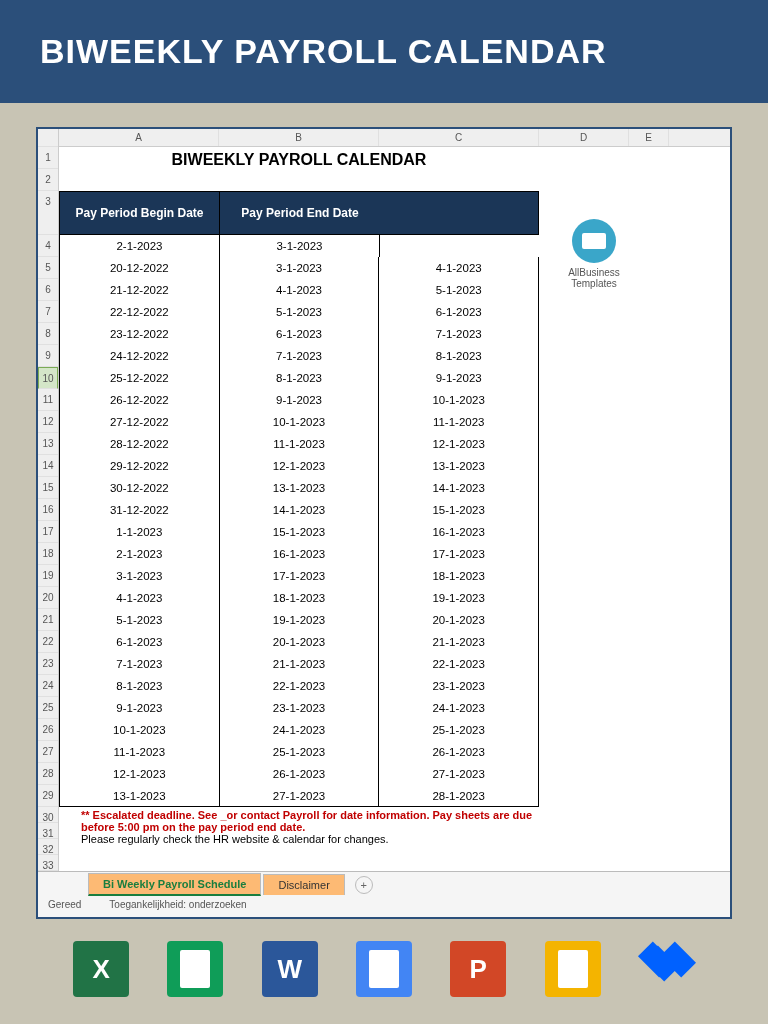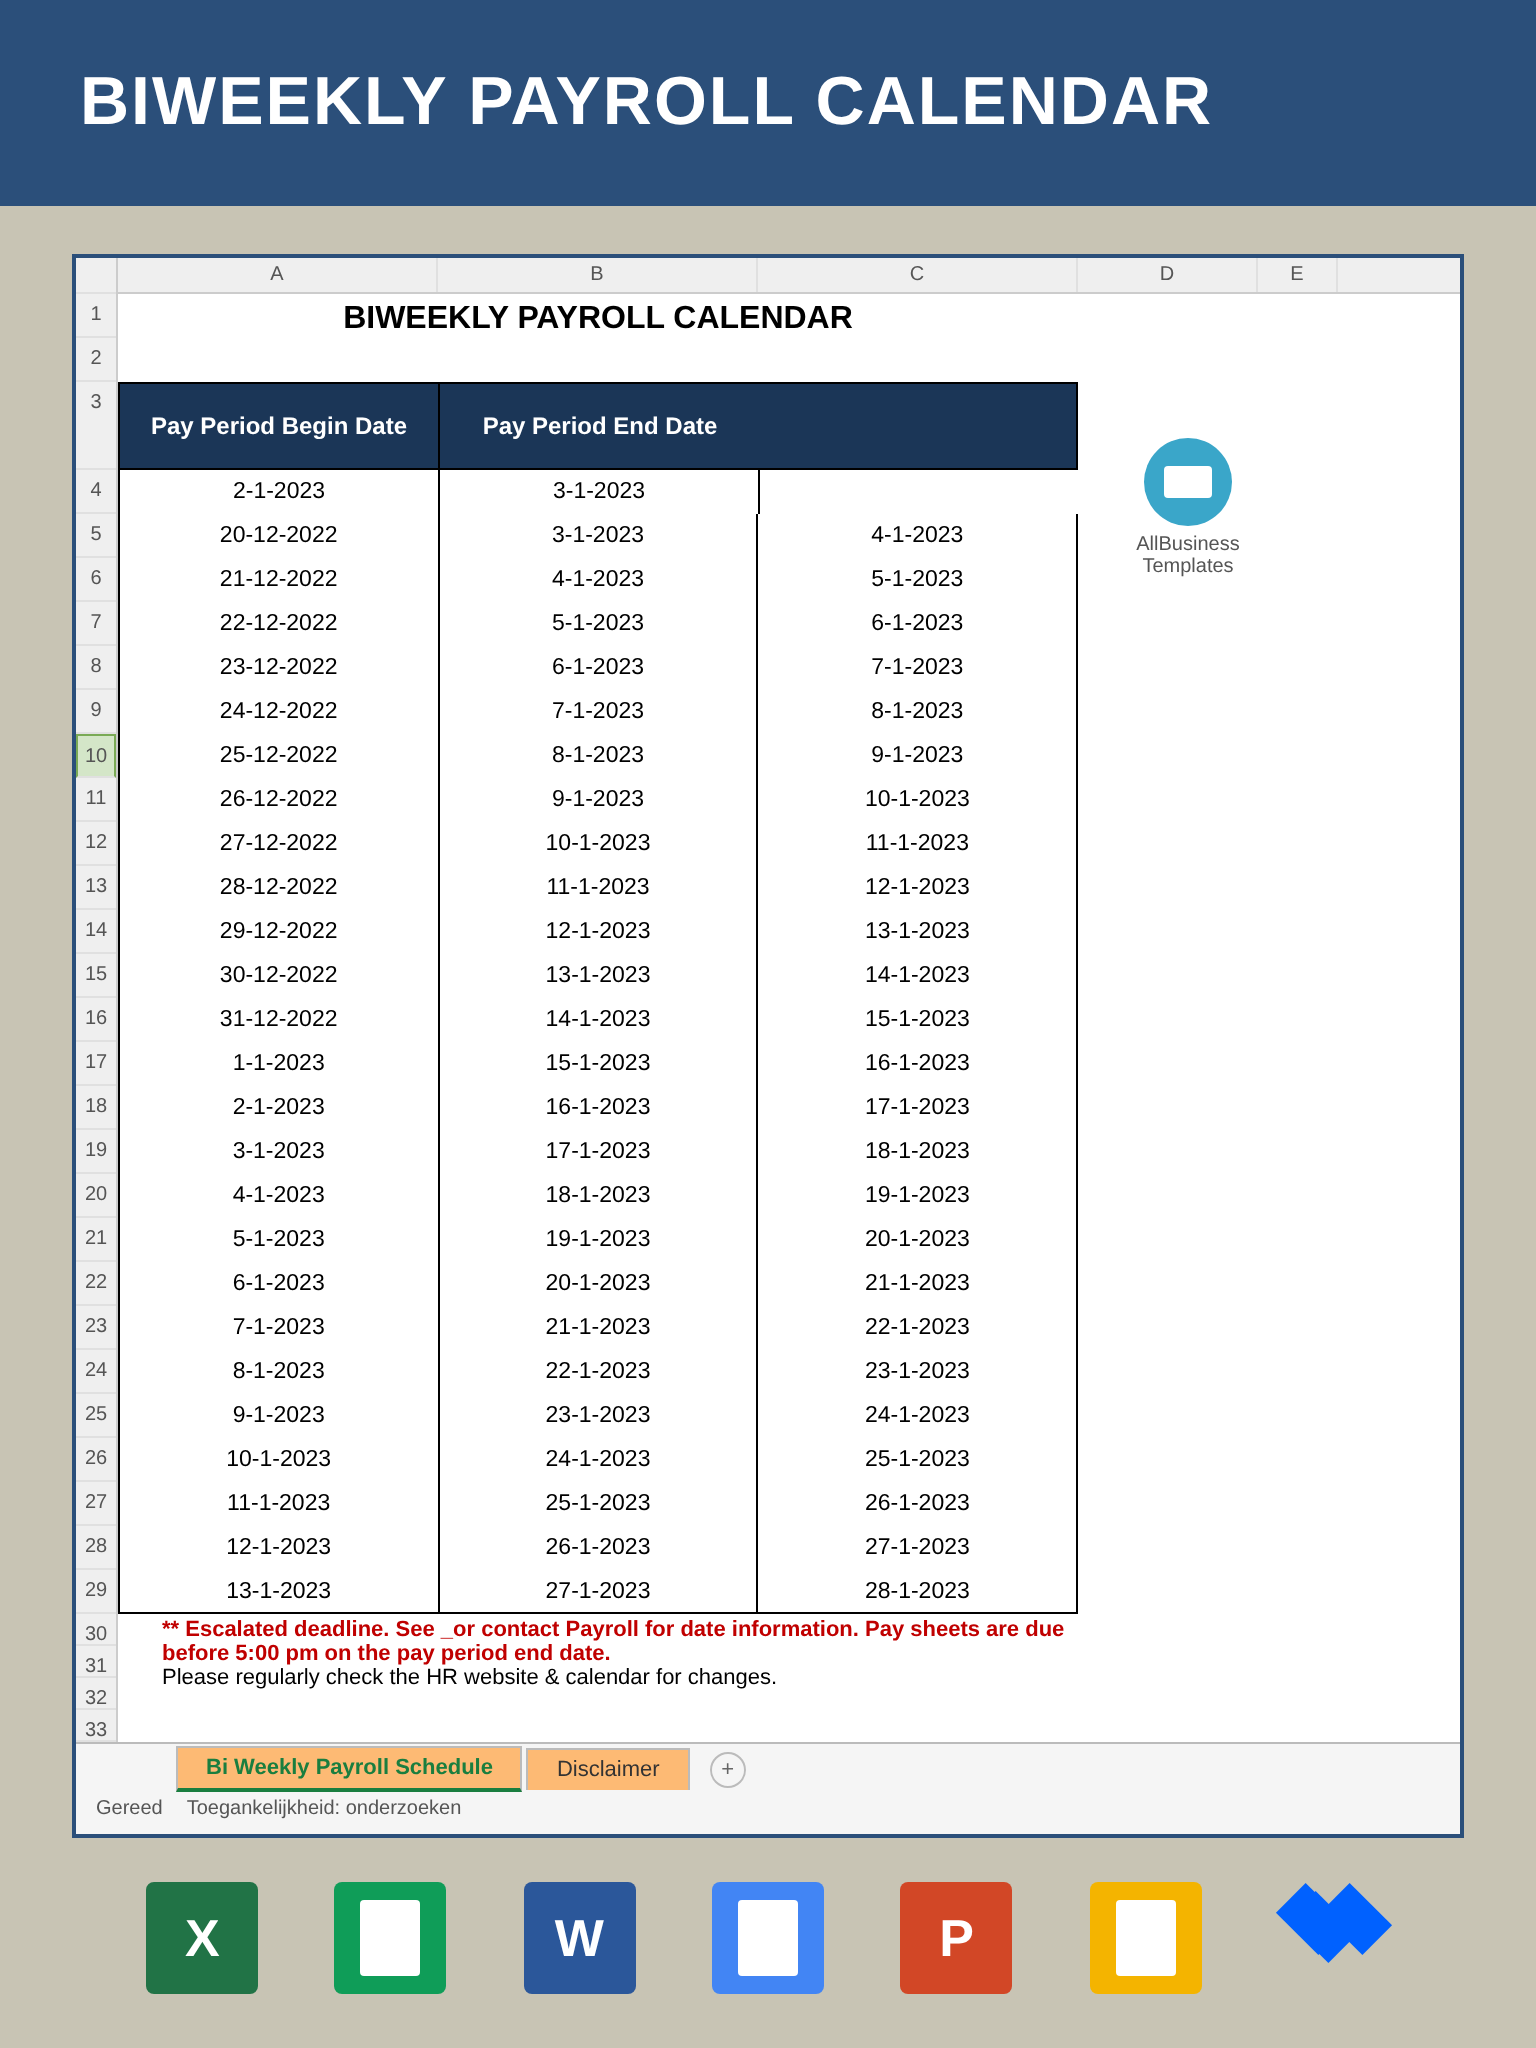--- a/index.html
+++ b/index.html
@@ -179,21 +179,21 @@
   margin-left: 8px;
   color: #666;
 }
 
 .status {
   height: 20px;
   font-size: 10px;
   color: #555;
   padding: 2px 10px;
   display: flex;
-  gap: 12px;
+  gap: 28px;
   background: #f5f5f5;
 }
 
 .icons {
   display: flex;
   justify-content: space-around;
   padding: 14px 18px;
   background: #c8c4b4;
 }
 .ico {

